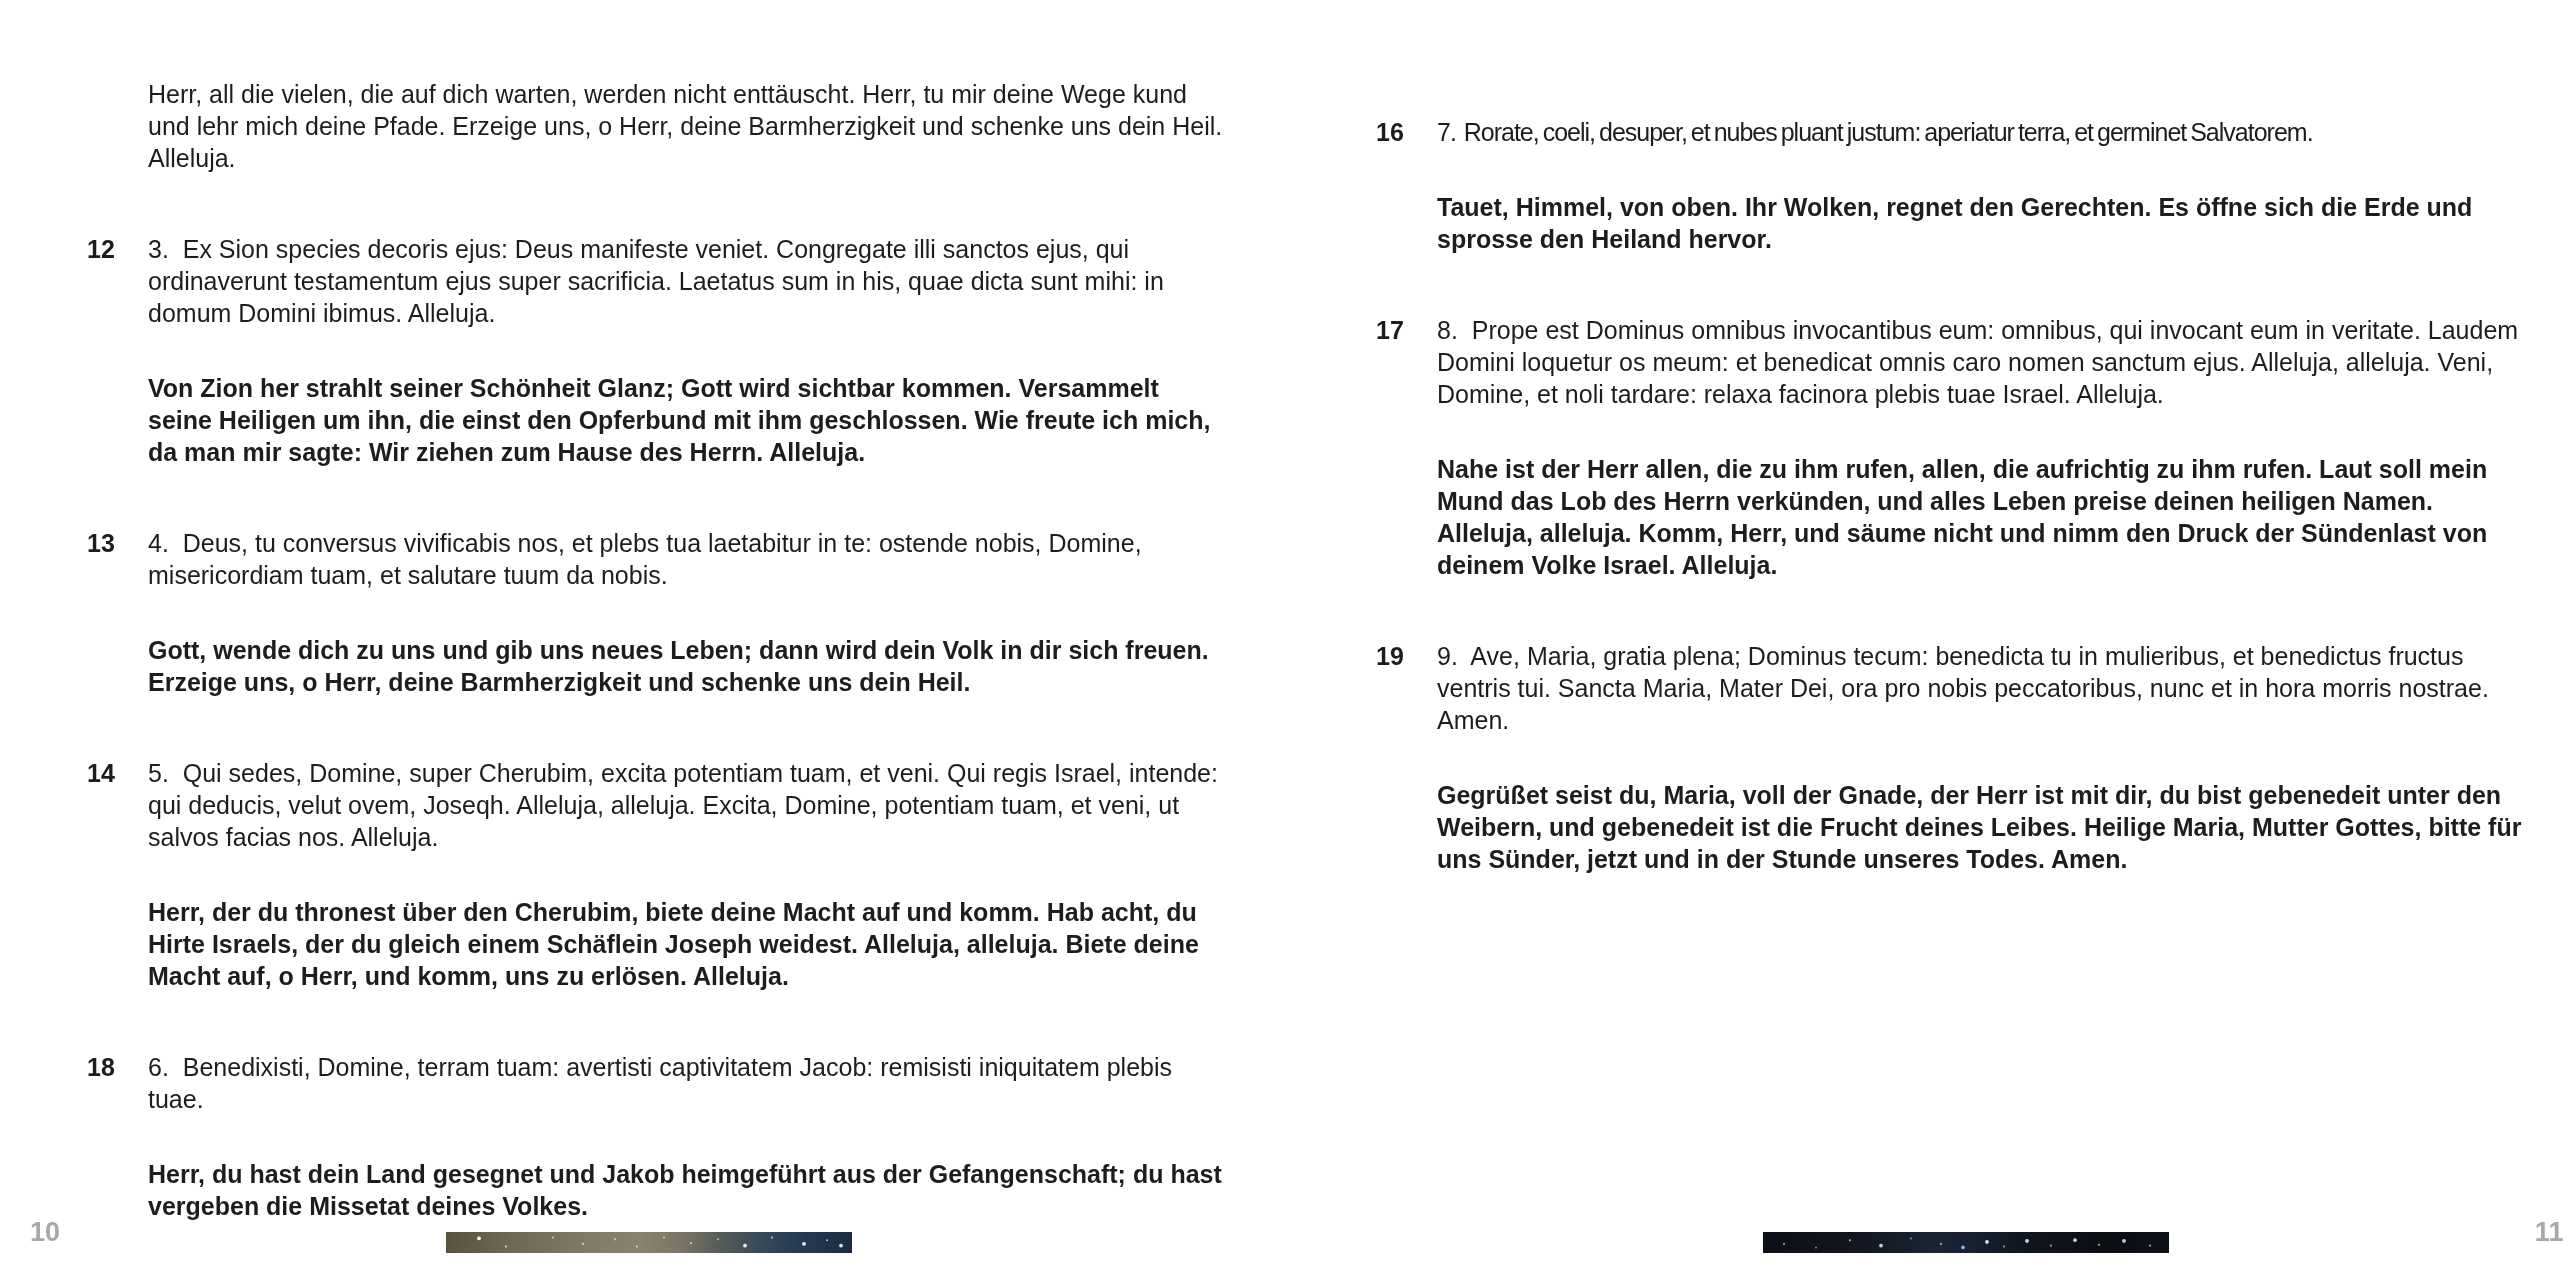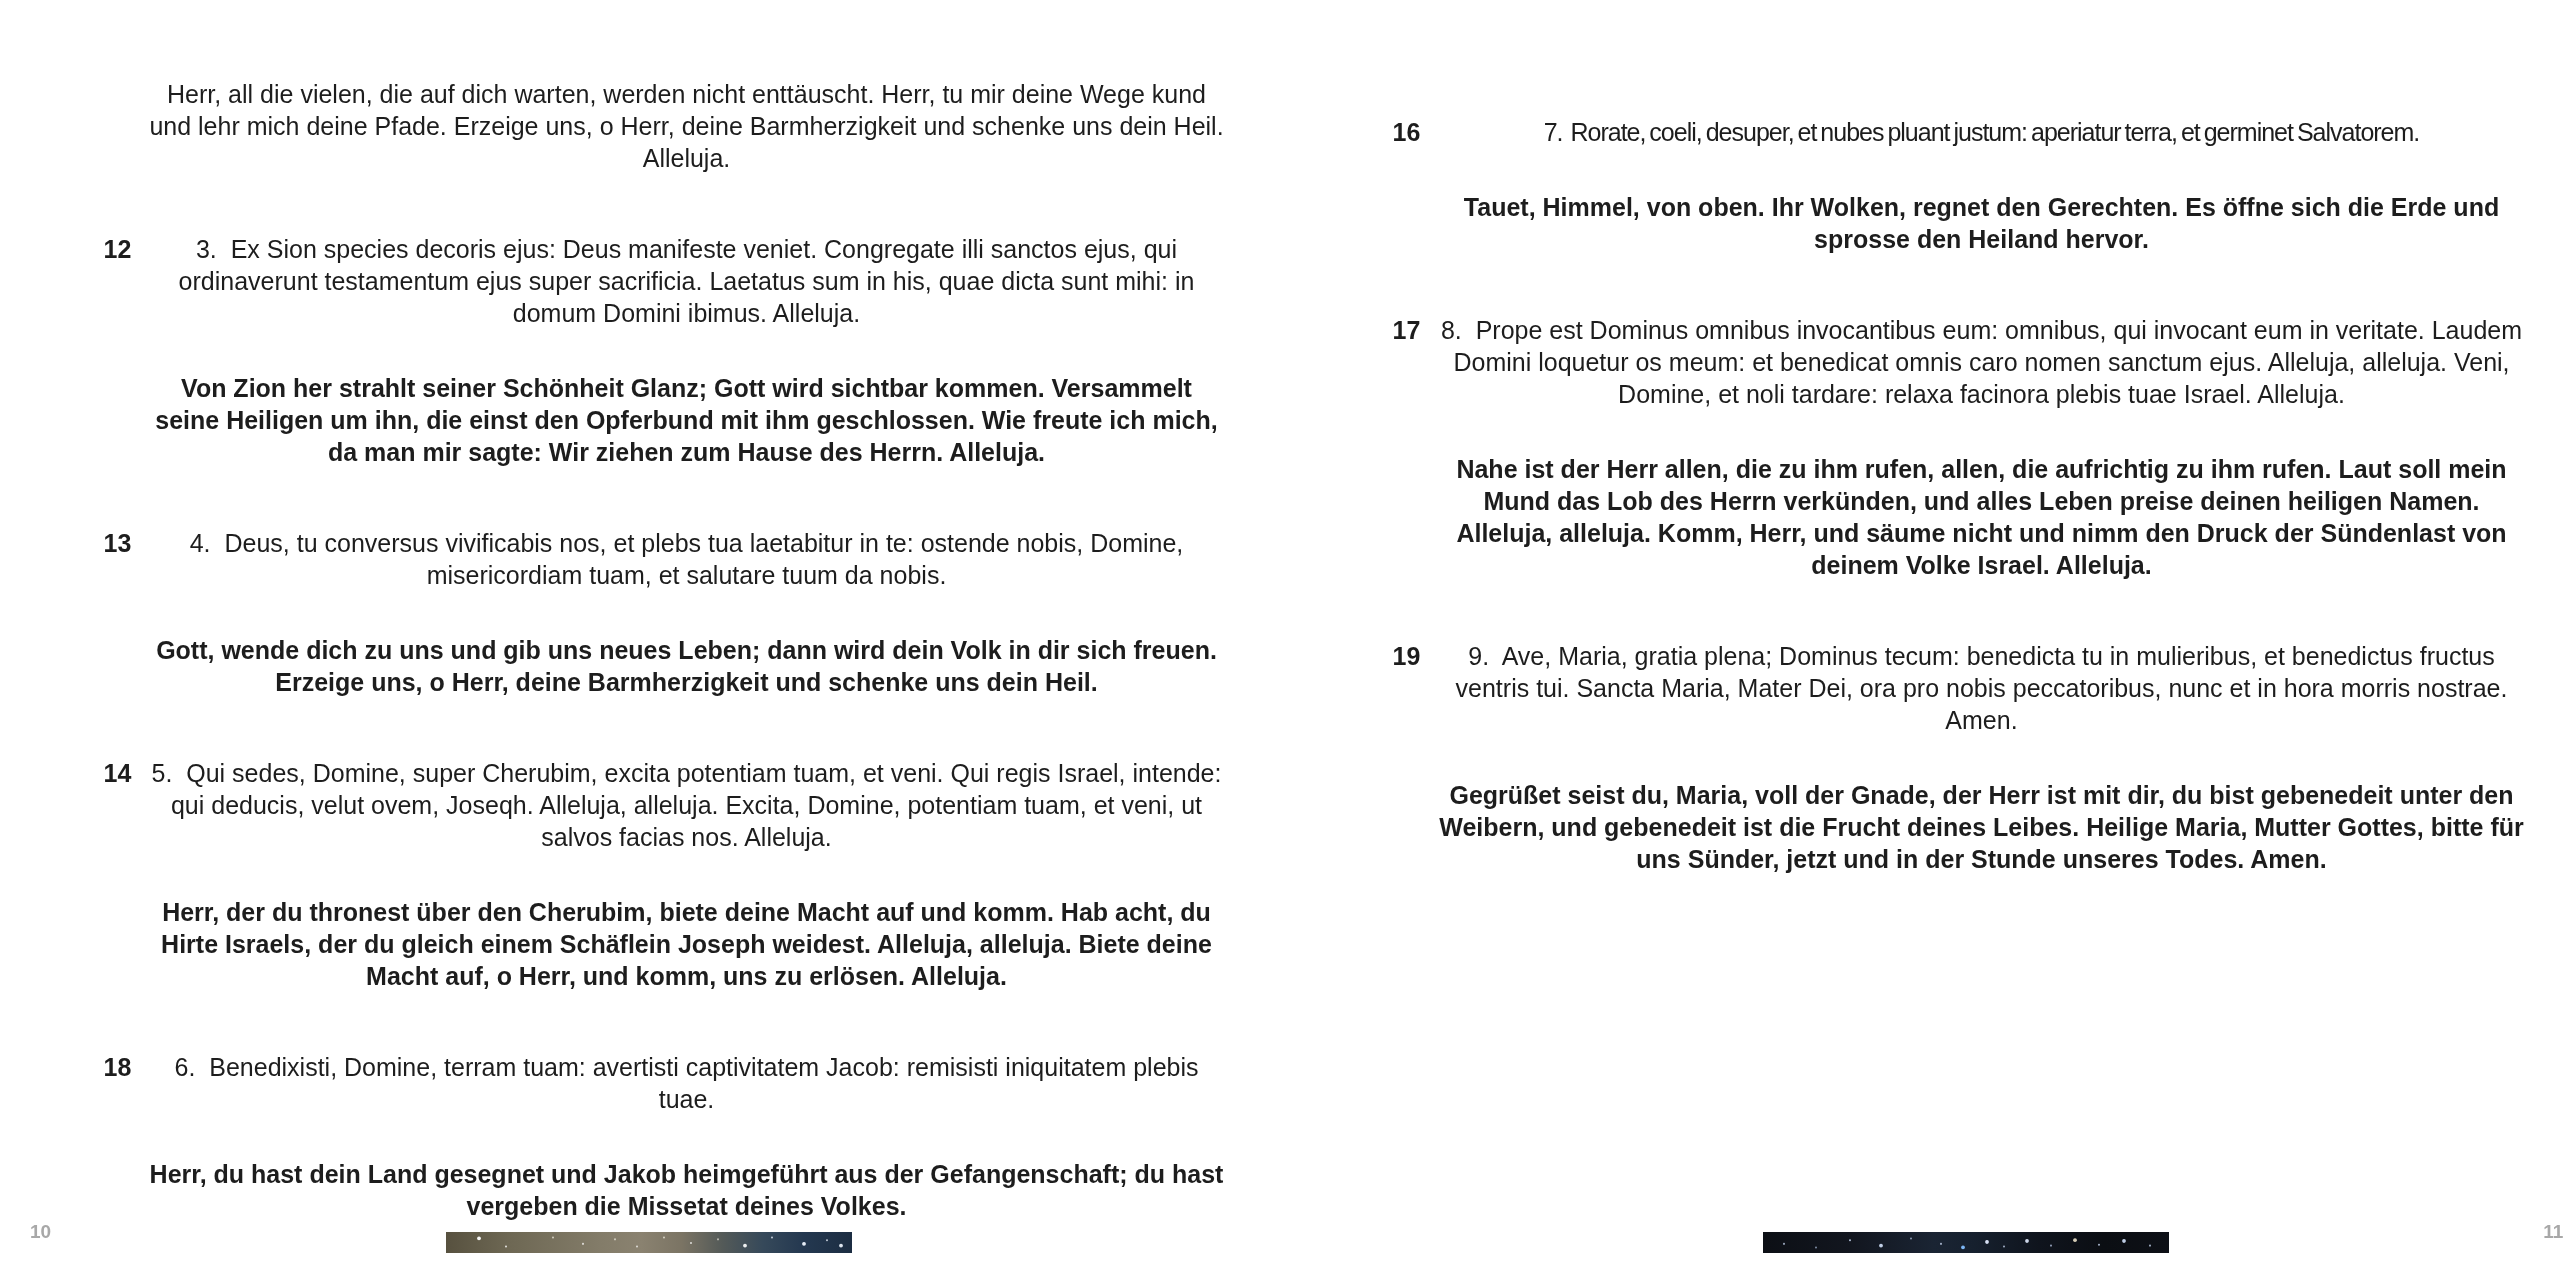--- a/index.html
+++ b/index.html
@@ -4,41 +4,41 @@
 <style>
   * { margin: 0; padding: 0; box-sizing: border-box; }
   html, body { width: 2576px; height: 1277px; background: #ffffff; }
   body {
     font-family: "Liberation Sans", "DejaVu Sans", sans-serif;
     color: #1d1d1d;
     position: relative;
     overflow: hidden;
   }
   .spread { display: flex; width: 2576px; height: 1277px; position: relative; }
-  .page { width: 1288px; height: 988px; position: relative; flex: none; text-align: center; }
+  .page { width: 1288px; height: 988px; position: relative; flex: none; }
 
   .content { padding: 78px 63px 0 87px; }
   .page-right .content { padding: 116px 50px 0 88px; }
 
   .entry { display: flex; margin-bottom: 59px; }
   .track {
     width: 61px; flex: none;
     font-size: 25px; line-height: 32px; font-weight: bold;
   }
   .entry-body { flex: 1; min-width: 0; }
   .para {
     font-size: 25px; line-height: 32px;
     white-space: pre-wrap;
   }
   .para + .para { margin-top: 43px; font-weight: bold; }
   .condensed { letter-spacing: -1px; word-spacing: -2px; }
 
   .pagenum {
     position: absolute; top: 1216px;
-    font-size: 19px; line-height: 32px; font-weight: bold;
+    font-size: 27px; line-height: 32px; font-weight: bold;
     color: #a8a8a8;
   }
   .pagenum-left { left: 30px; }
   .pagenum-right { right: 12.6px; }
 
   .strip {
     position: absolute; top: 1232px; height: 21px;
     overflow: hidden;
   }
   .strip-left {

